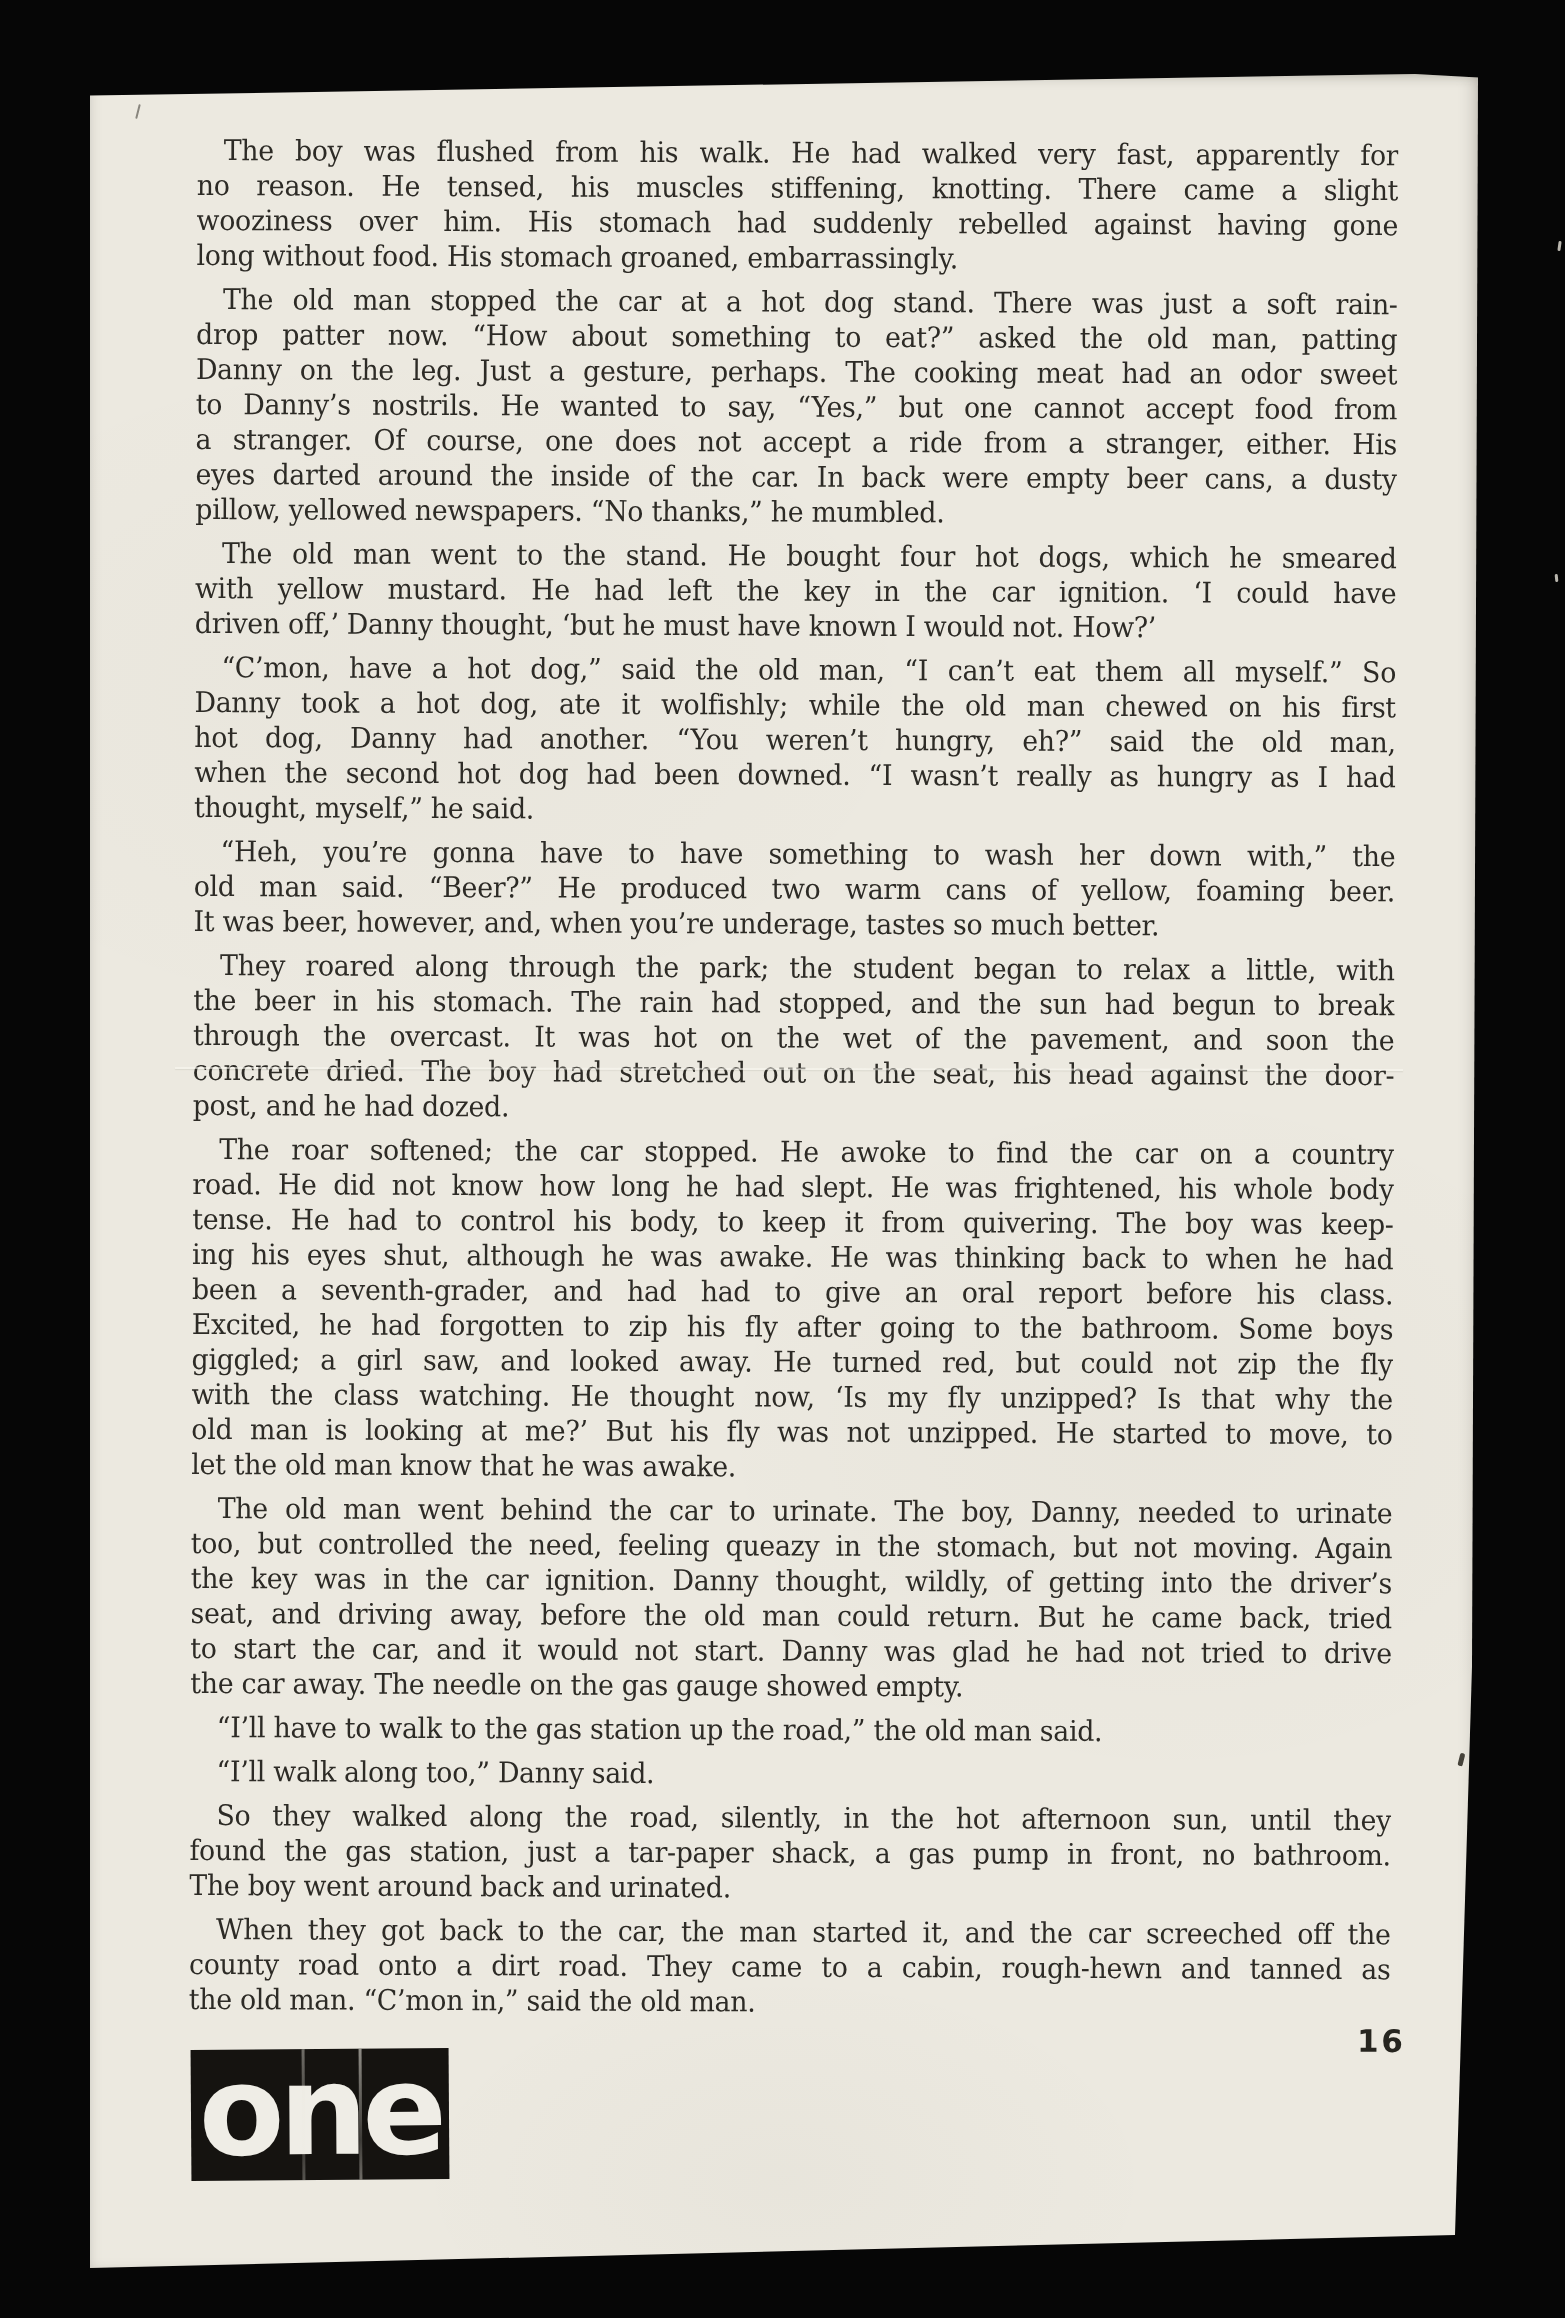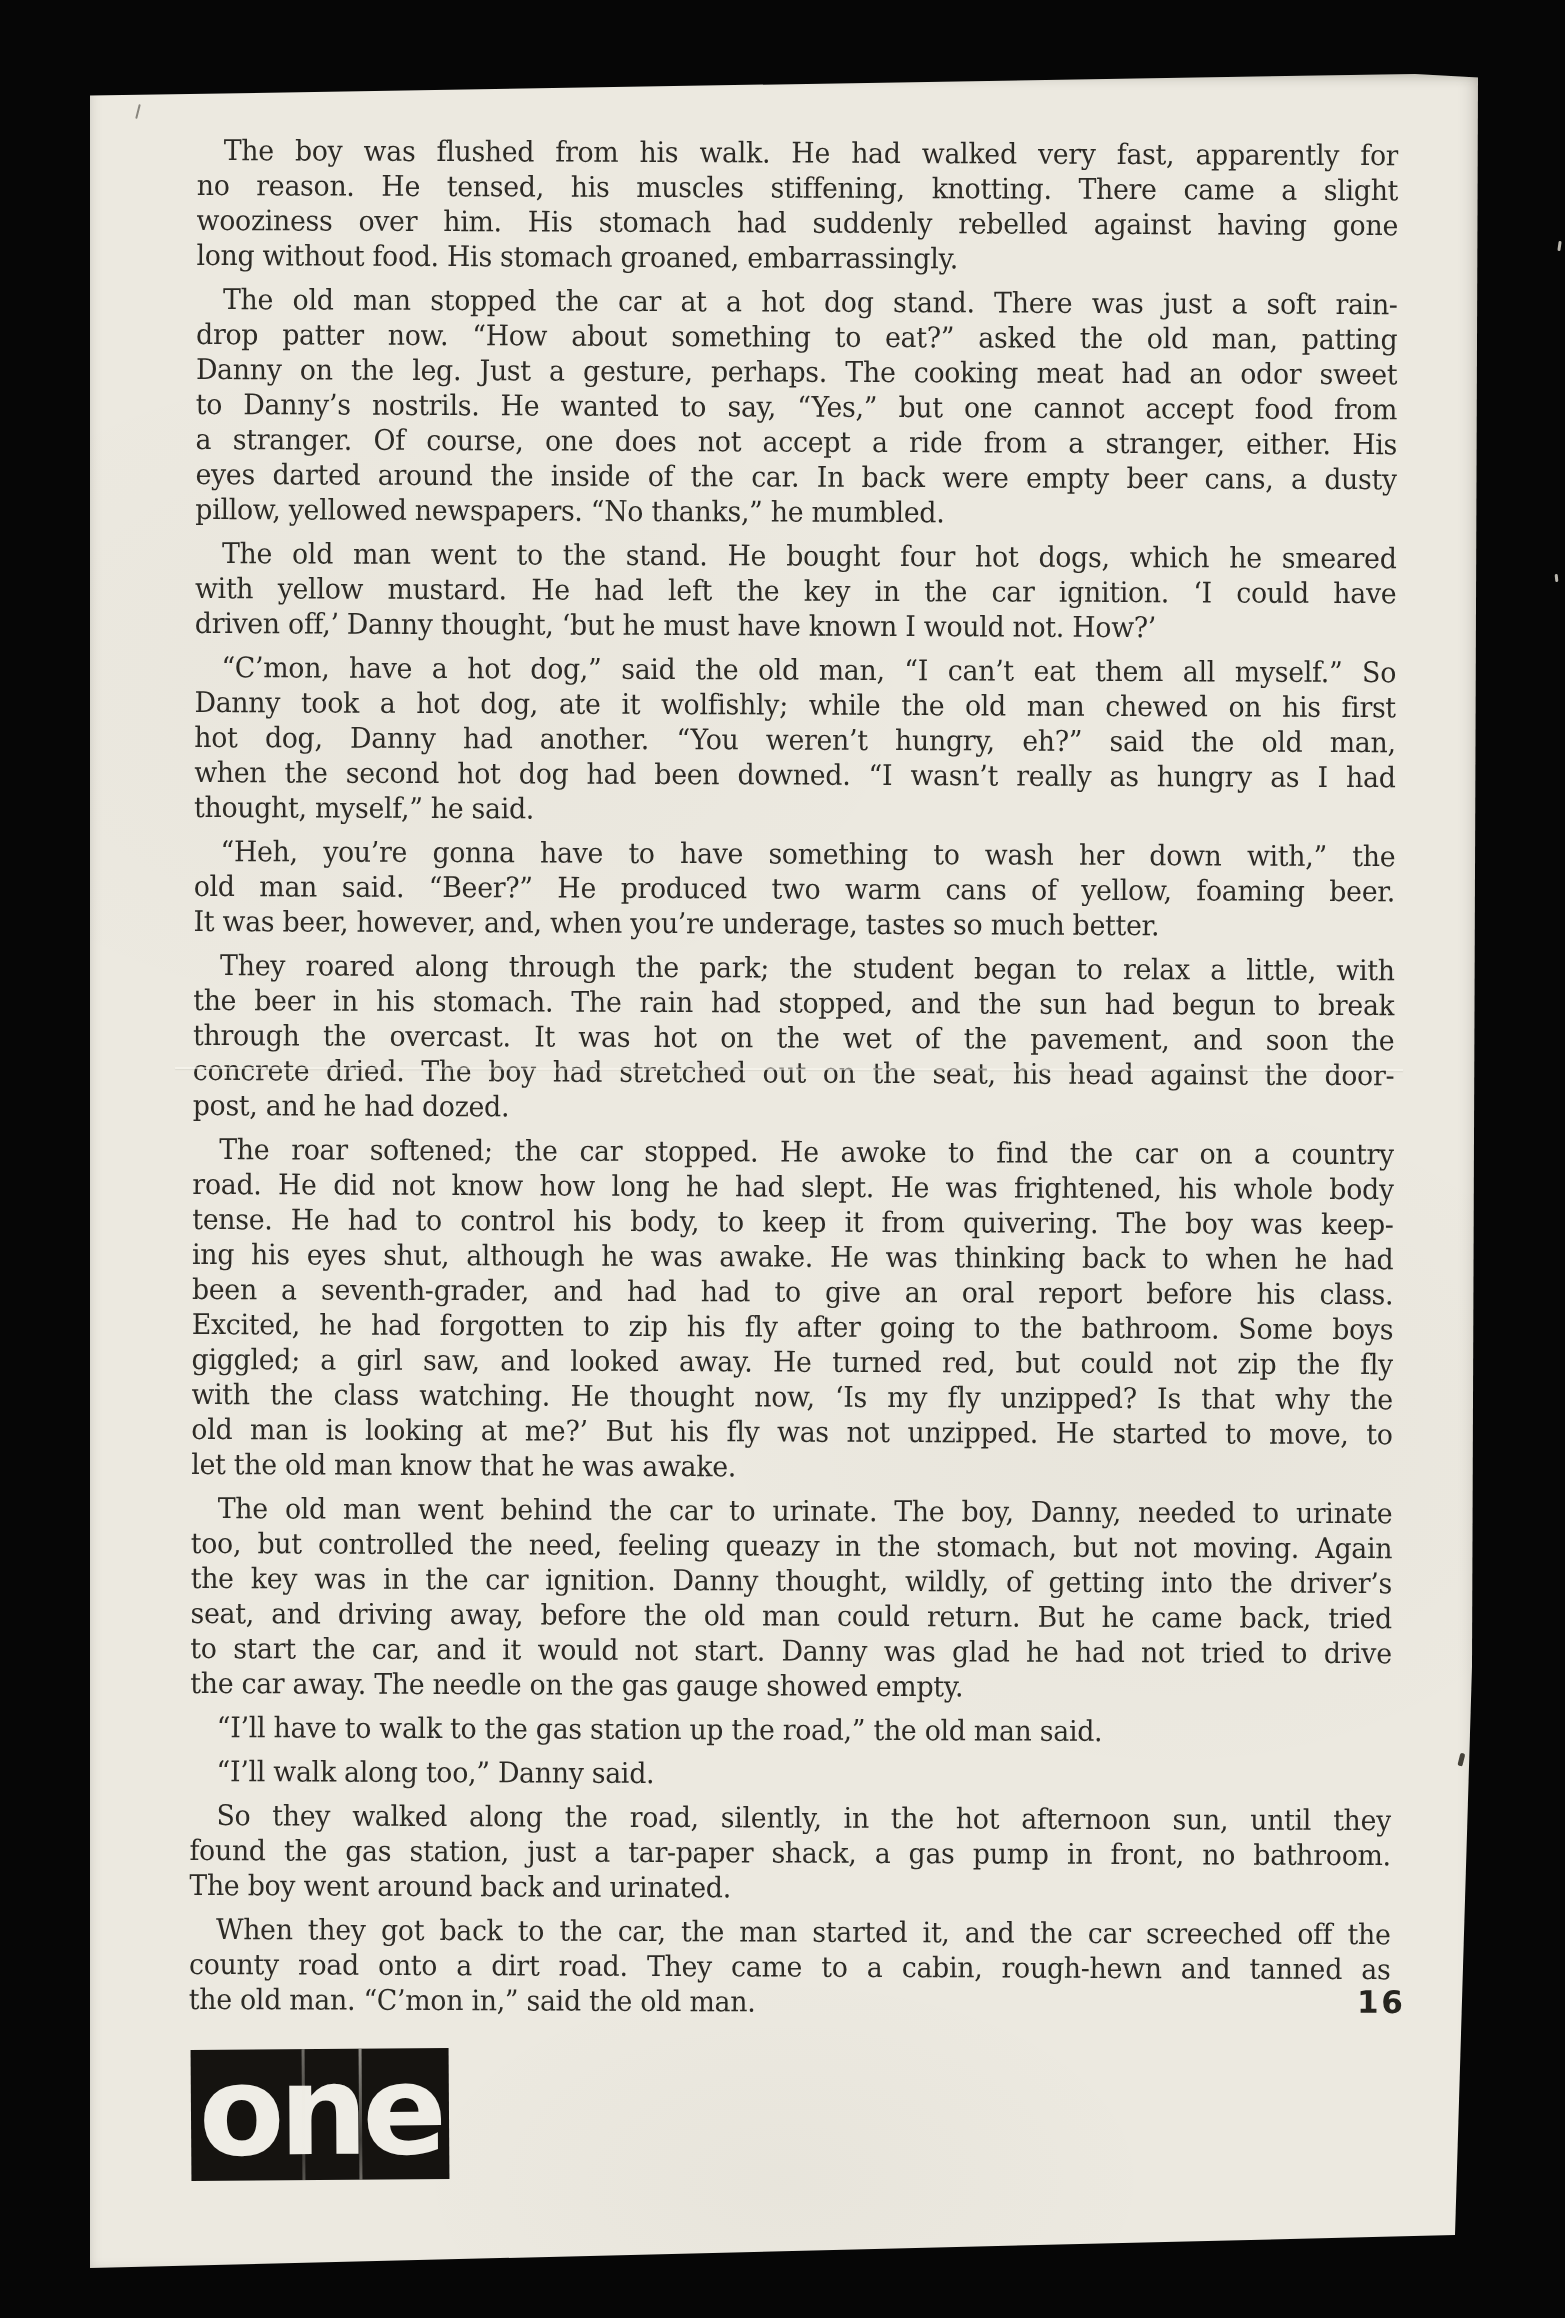--- a/index.html
+++ b/index.html
@@ -113,21 +113,21 @@
   }
   .logo-scratch {
     position: absolute; top: 0; height: 100%;
     background: linear-gradient(rgba(236,233,224,0.75), rgba(236,233,224,0.25) 70%, rgba(236,233,224,0.55));
   }
   .logo-scratch.a { left: 111px; width: 2.8px; opacity: .55; }
   .logo-scratch.b { left: 168px; width: 3.4px; opacity: .75; }
 
   .pageno {
     position: absolute;
-    left: 1267px; top: 1910px;
+    left: 1267px; top: 1949px;
     font-family: "DejaVu Sans", "Liberation Sans", sans-serif;
     font-weight: bold;
     font-size: 31px;
     letter-spacing: 2.8px;
     color: #26251f;
     transform: rotate(0.3deg);
   }
 </style>
 </head>
 <body>

